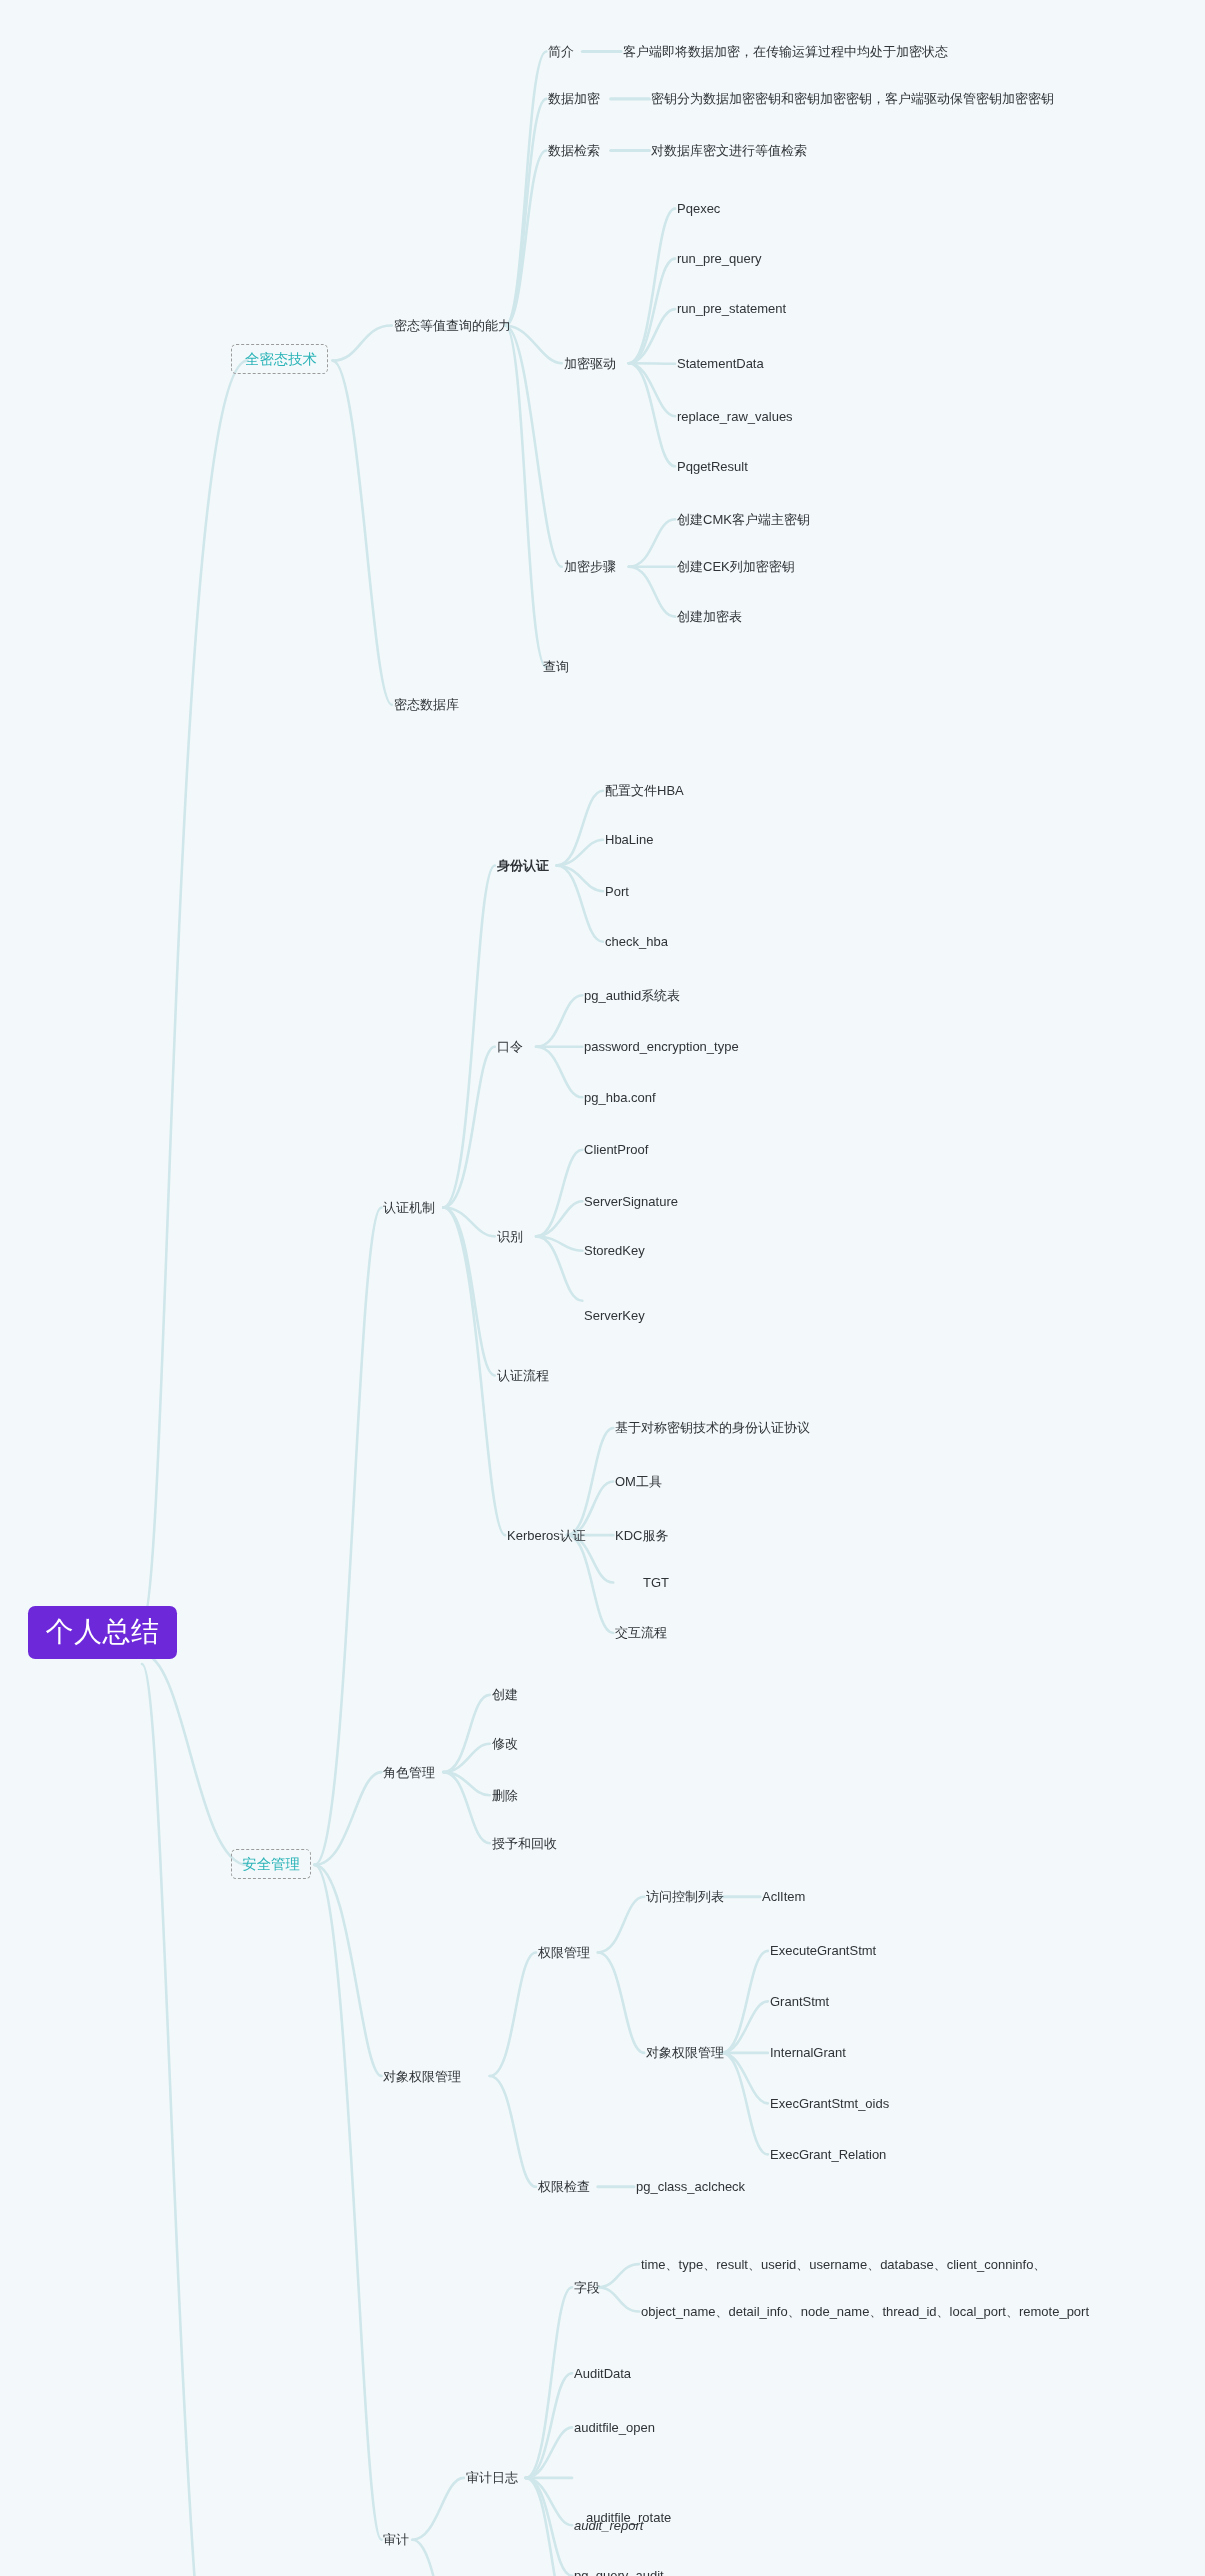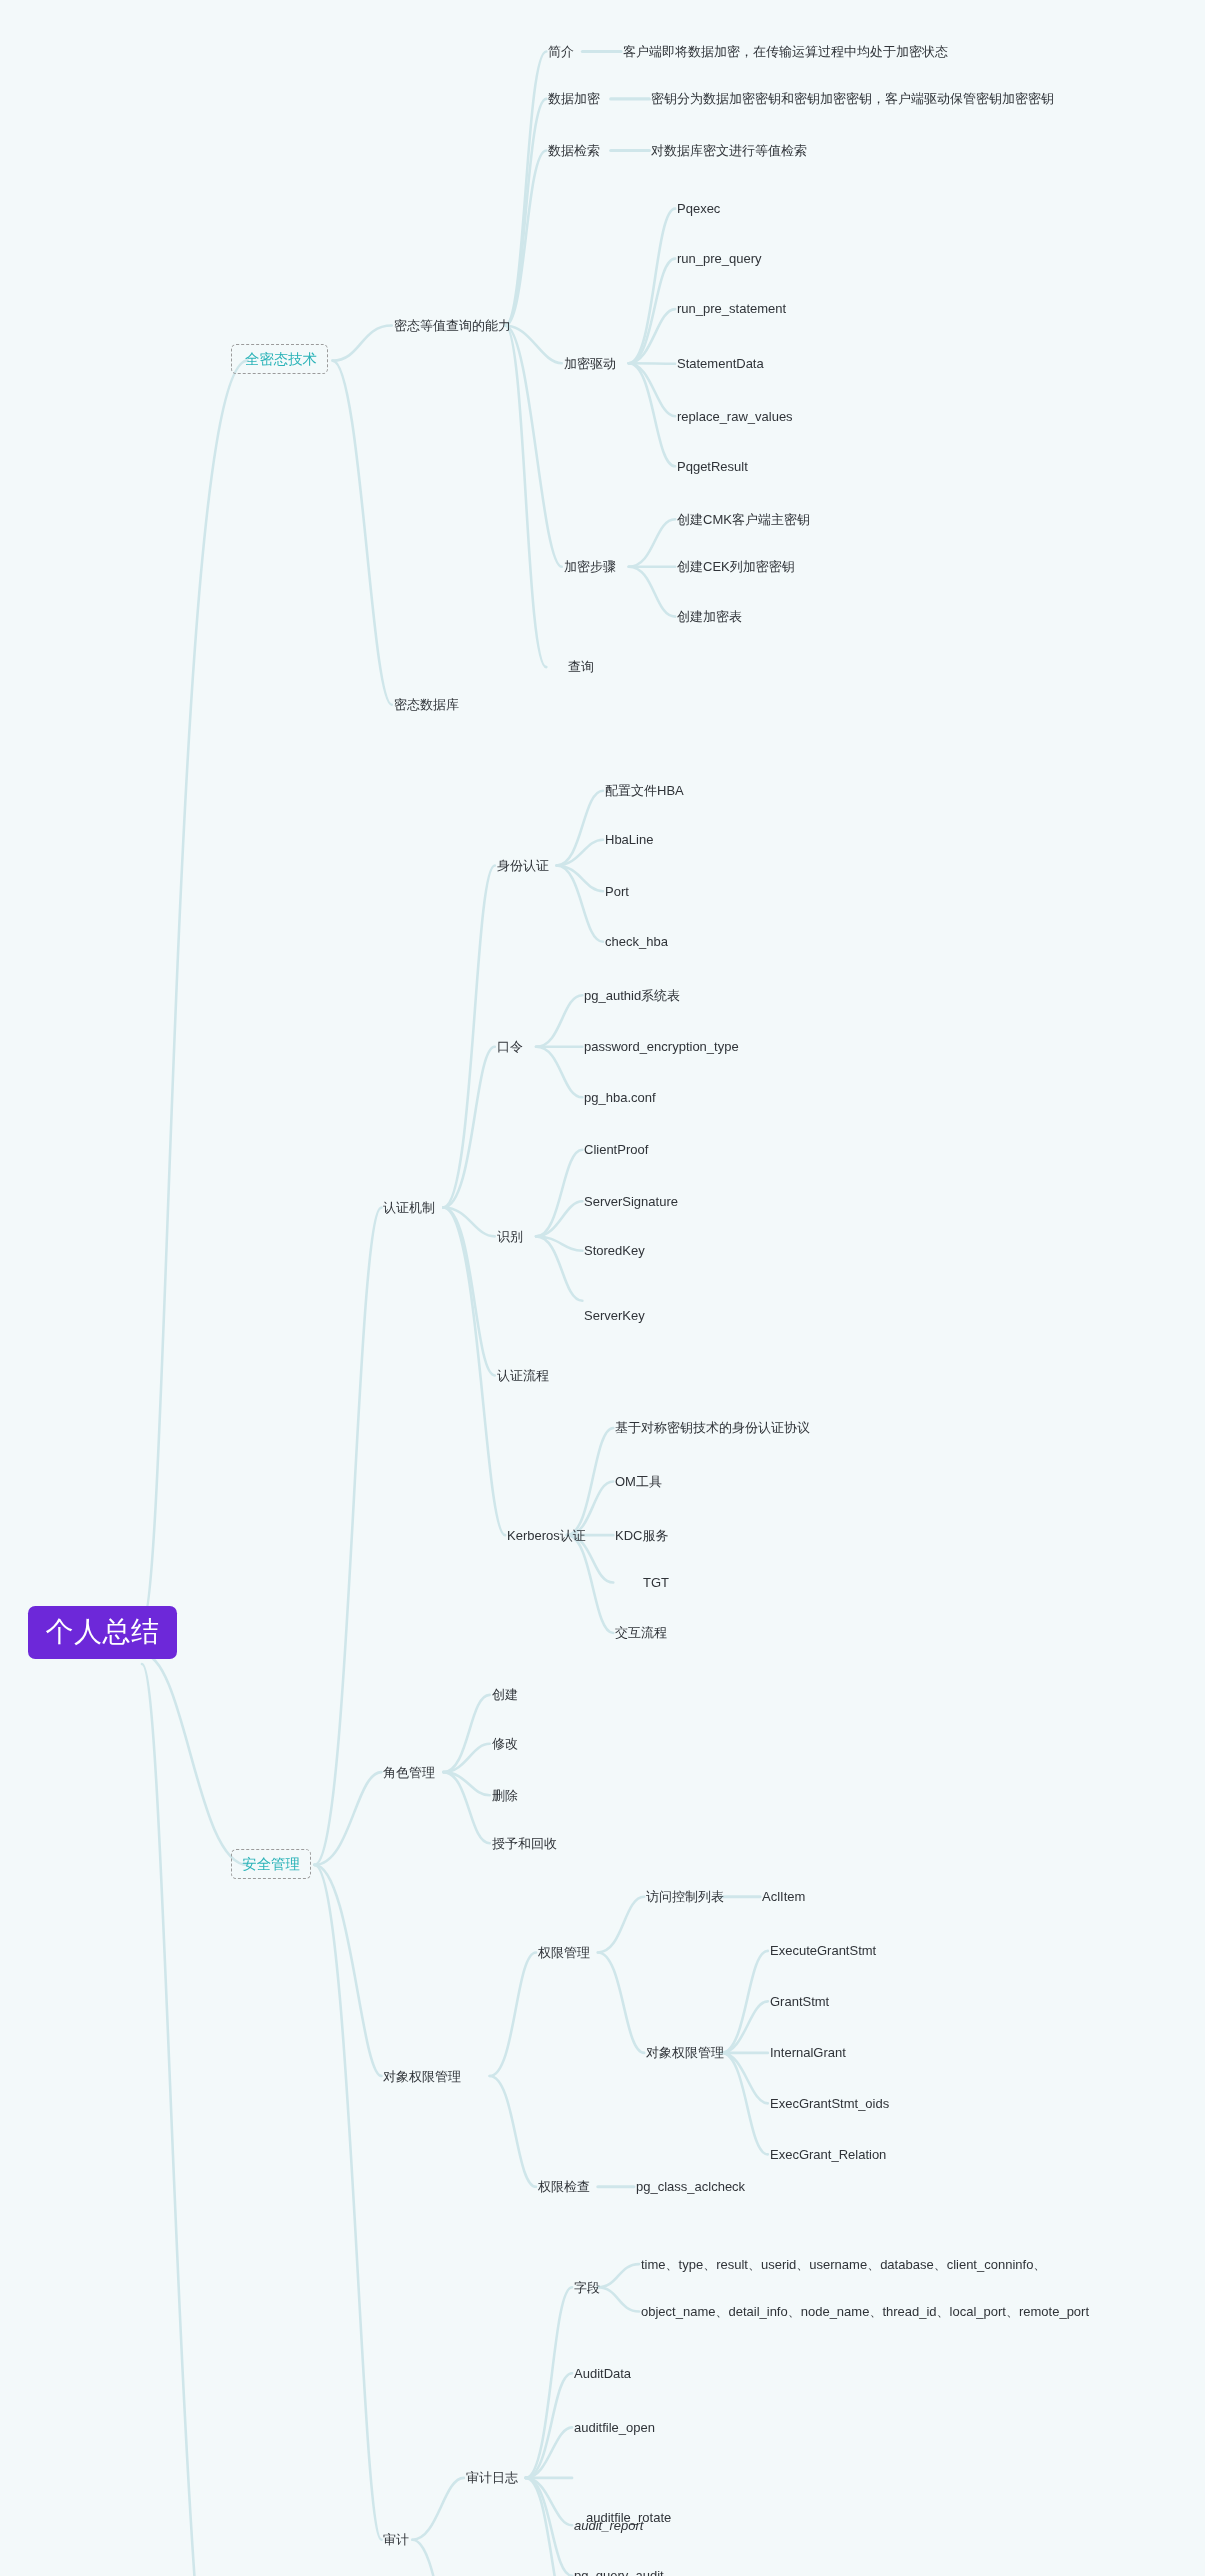--- a/index.html
+++ b/index.html
@@ -186,25 +186,25 @@
   <div class="node l4" style="left:677px;top:302px;">run_pre_statement</div>
   <div class="node l4" style="left:677px;top:357px;">StatementData</div>
   <div class="node l4" style="left:677px;top:410px;">replace_raw_values</div>
   <div class="node l4" style="left:677px;top:460px;">PqgetResult</div>
 
   <div class="node l3" style="left:564px;top:560px;">加密步骤</div>
   <div class="node l4" style="left:677px;top:513px;">创建CMK客户端主密钥</div>
   <div class="node l4" style="left:677px;top:560px;">创建CEK列加密密钥</div>
   <div class="node l4" style="left:677px;top:610px;">创建加密表</div>
 
-  <div class="node l3" style="left:568px;top:660px;">查询</div>
+  <div class="node l3" style="left:543px;top:660px;">查询</div>
 
   <div class="node l2" style="left:383px;top:1201px;">认证机制</div>
 
-  <div class="node l3" style="left:497px;top:859px;">身份认证</div>
+  <div class="node l3" style="left:497px;top:859px;font-weight:bold;">身份认证</div>
   <div class="node l4" style="left:605px;top:784px;">配置文件HBA</div>
   <div class="node l4" style="left:605px;top:833px;">HbaLine</div>
   <div class="node l4" style="left:605px;top:885px;">Port</div>
   <div class="node l4" style="left:605px;top:935px;">check_hba</div>
 
   <div class="node l3" style="left:497px;top:1040px;">口令</div>
   <div class="node l4" style="left:584px;top:989px;">pg_authid系统表</div>
   <div class="node l4" style="left:584px;top:1040px;">password_encryption_type</div>
   <div class="node l4" style="left:584px;top:1091px;">pg_hba.conf</div>
 

